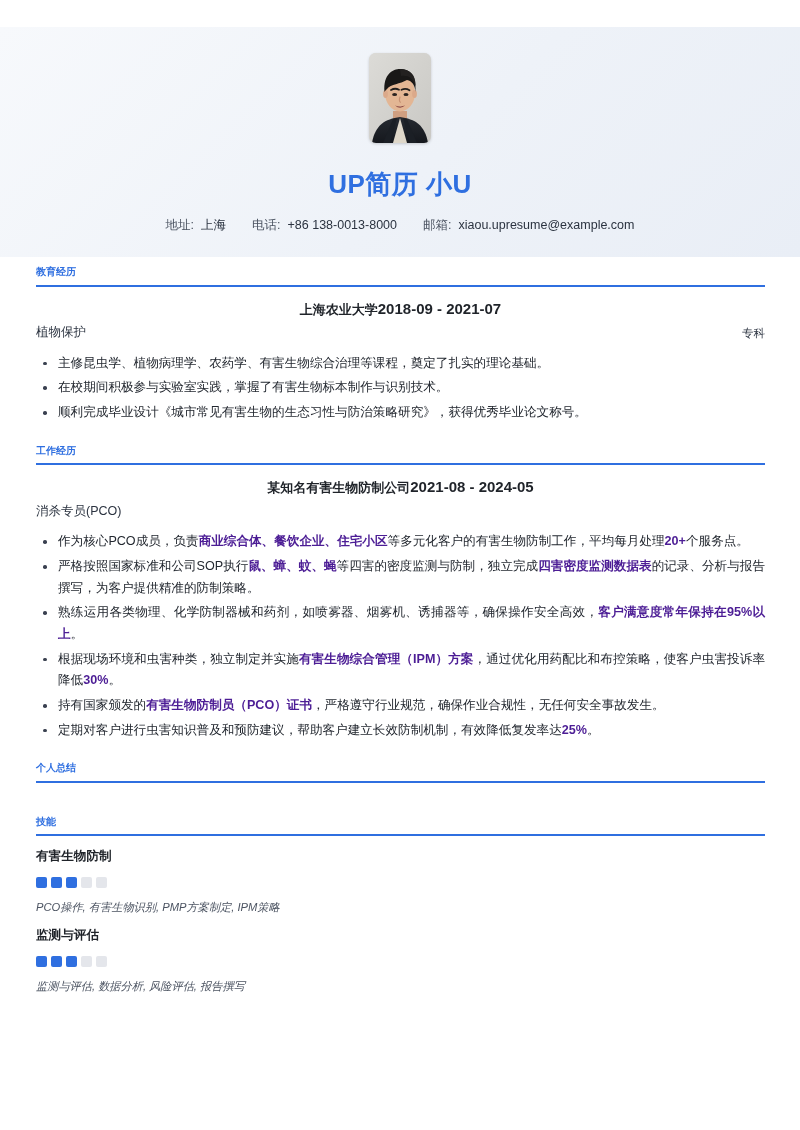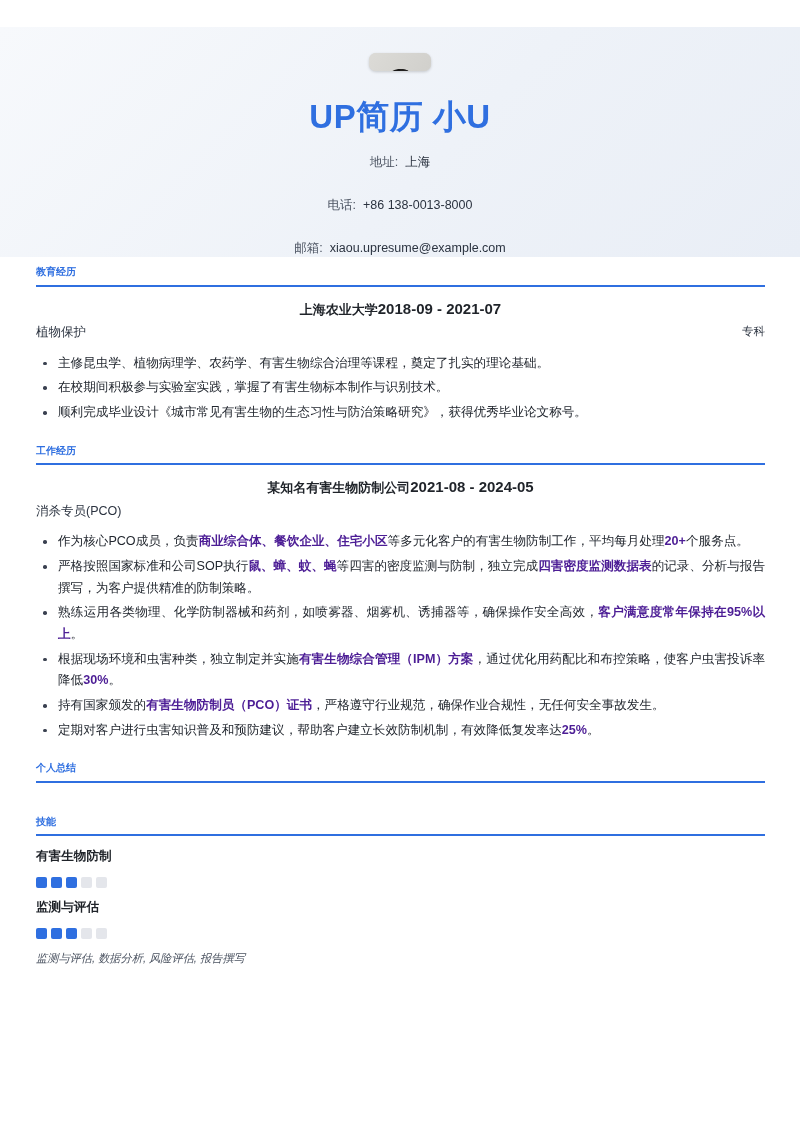--- a/index.html
+++ b/index.html
@@ -46,37 +46,36 @@
     overflow: hidden;
     background: #d9d8d4;
     box-shadow: 0 1px 3px rgba(0,0,0,0.18);
     position: relative;
   }
 
   .photo-frame svg { display: block; width: 62px; height: 90px; }
 
   .full-name {
     margin-top: 26px;
-    font-size: 33px;
+    font-size: 26px;
     font-weight: 700;
     color: #2f6fe0;
     letter-spacing: 0.5px;
     line-height: 1.2;
     white-space: nowrap;
   }
 
   .contact-line {
     margin-top: 17px;
     font-size: 12.5px;
     color: #3e4653;
     display: flex;
     align-items: center;
     gap: 26px;
     white-space: nowrap;
-    flex-direction: column;
   }
   .contact-item { display: inline-flex; gap: 7px; align-items: baseline; }
   .contact-label { color: #4a5260; }
   .contact-value { color: #2b3340; }
 
   
   .content {
     position: absolute;
     top: 266px;
     left: 36px;
@@ -117,21 +116,21 @@
     font-size: 15px;
     font-weight: 700;
     color: #1f2329;
     line-height: 1.5;
     white-space: nowrap;
   }
 
   .entry-sub {
     display: flex;
     justify-content: space-between;
-    align-items: flex-start;
+    align-items: flex-end;
     width: 729px;
     margin-top: 3px;
   }
   .entry-role {
     font-size: 12.5px;
     color: #2b3340;
     line-height: 1.5;
   }
   .entry-meta {
     font-size: 11.5px;
@@ -336,20 +335,21 @@
 
       <div class="skill-block">
         <div class="skill-name">有害生物防制</div>
         <div class="skill-dots">
           <span class="dot on"></span>
           <span class="dot on"></span>
           <span class="dot on"></span>
           <span class="dot"></span>
           <span class="dot"></span>
         </div>
+        <div class="skill-tags">PCO操作, 有害生物识别, PMP方案制定, IPM策略</div>
       </div>
 
       <div class="skill-block">
         <div class="skill-name">监测与评估</div>
         <div class="skill-dots">
           <span class="dot on"></span>
           <span class="dot on"></span>
           <span class="dot on"></span>
           <span class="dot"></span>
           <span class="dot"></span>

